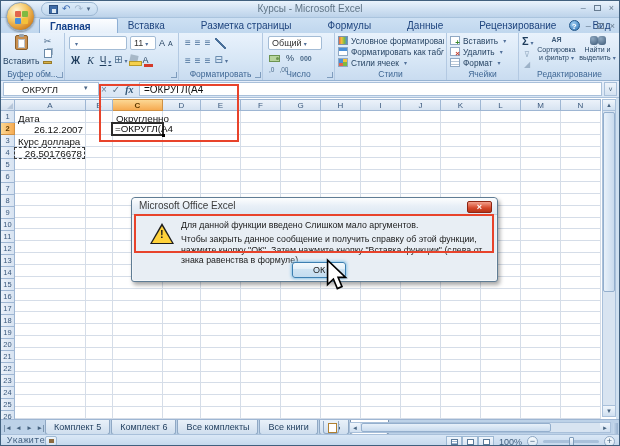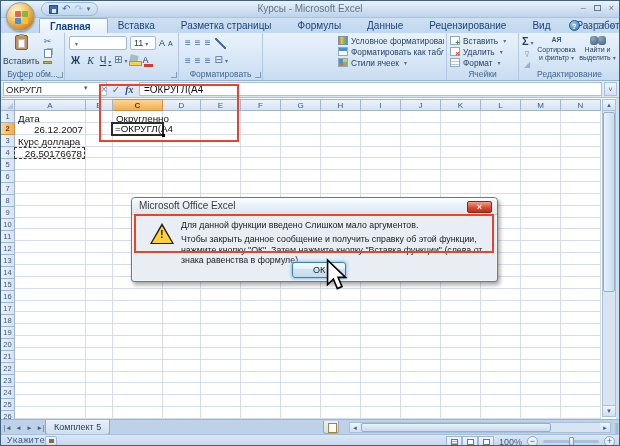--- a/index.html
+++ b/index.html
@@ -29,21 +29,21 @@
   .q-save{width:9px;height:9px;background:#3e6ca8;border:1px solid #2b4e7e;position:relative;}
   .q-save::after{content:"";position:absolute;left:2px;bottom:0;width:4px;height:4px;background:#dce8f2;}
   .q-undo{font-size:10px;color:#3f6eb5;line-height:10px;}
   .q-redo{font-size:10px;color:#a4b9cf;line-height:10px;}
   .q-more{font-size:7px;color:#4a6585;}
 
   
   .tabrow{position:absolute;left:0;top:17px;width:100%;height:15px;
     background:linear-gradient(#cde0f3,#c0d7ee);}
   #ribbon-tabs{position:absolute;left:38px;top:0;height:15px;display:flex;}
-  .rtab{font-size:10px;color:#1e447e;padding:1px 16px 0 10px;line-height:13px;white-space:nowrap;}
+  .rtab{font-size:10px;color:#1e447e;padding:1px 26px 0 10px;line-height:13px;white-space:nowrap;}
   .rtab.active{background:linear-gradient(#fcfdff,#e7f0fa);border:1px solid #8eafd4;border-bottom:none;
     border-radius:2px 2px 0 0;font-weight:bold;color:#15428b;}
   .tabrow-right{position:absolute;right:4px;top:1px;display:flex;gap:6px;align-items:center;height:13px;}
   .help-icon{width:11px;height:11px;border-radius:50%;color:#fff;font-size:8px;font-weight:bold;
     text-align:center;line-height:11px;background:radial-gradient(circle at 35% 30%,#9ecdf2,#2f74b5);
     border:1px solid #22578a;}
 
   
   .ribbon{position:absolute;left:0;top:32px;width:100%;height:48px;
     background:linear-gradient(#e9f2fc,#d8e7f6 55%,#c9dcf0);border-bottom:1px solid #96b3d2;}
@@ -108,22 +108,22 @@
   .bigbtn .bb-label{font-size:7px;color:#1e3c5c;line-height:8px;margin-top:1px;}
   .sort-ico{font-size:7px;font-weight:bold;color:#3d5a78;line-height:10px;}
   .binoc{width:16px;height:9px;margin:1px auto 0;position:relative;}
   .binoc::before,.binoc::after{content:"";position:absolute;top:0;width:8px;height:9px;border-radius:3px;
     background:radial-gradient(circle at 35% 30%,#8fa8c0,#3d5a78);}
   .binoc::before{left:0;}.binoc::after{right:0;}
 
   
   .fbar{position:absolute;left:0;top:80px;width:100%;height:17px;
     background:linear-gradient(#e7effb,#d8e5f4);border-bottom:1px solid #a9c0da;}
-  .namebox{position:absolute;left:2px;top:1px;width:104px;height:14px;background:#fff;
-    border:1px solid #a9c0da;font-size:9.5px;line-height:13px;padding-left:2px;color:#222;}
+  .namebox{position:absolute;left:2px;top:1px;width:96px;height:14px;background:#fff;
+    border:1px solid #a9c0da;font-size:9.5px;line-height:13px;padding-left:18px;color:#222;}
   .namebox-arrow{position:absolute;left:83px;top:3px;font-size:7px;color:#4a6585;}
   .fbtns{position:absolute;left:100px;top:1px;display:flex;gap:5px;align-items:center;height:14px;}
   .fbtn{font-size:10px;color:#6b8099;line-height:13px;}
   .fbtn.ok{color:#5c7489;}
   .fbtn.fx{font-family:"Liberation Serif",serif;font-style:italic;color:#2f5475;font-weight:bold;}
   .finput{position:absolute;left:138px;top:1px;right:17px;height:14px;background:#fff;
     border:1px solid #a9c0da;font-size:10px;line-height:13px;padding-left:4px;color:#111;white-space:nowrap;}
   .fchevron{position:absolute;right:2px;top:1px;width:13px;height:14px;background:linear-gradient(#eef4fb,#d4e2f1);
     border:1px solid #a9c0da;font-size:7px;color:#44617e;text-align:center;line-height:13px;}
 
@@ -183,21 +183,21 @@
     background:linear-gradient(#f4fafd,#e2eff8 45%,#cfe4f3 46%,#c3dcef);
     box-shadow:0 0 3px 1px #8ec6e8;font-size:9px;color:#1a1a1a;text-align:center;line-height:15px;}
 
   
   .cursor{position:absolute;left:321px;top:257px;z-index:60;}
 
   
   .sheetbar{position:absolute;left:0;top:418px;width:100%;height:15px;background:#bdd2e8;border-top:1px solid #9eb6d3;}
   .nav{position:absolute;left:2px;top:2px;display:flex;gap:2px;}
   .navb{font-size:6.5px;color:#44617e;width:9px;text-align:center;line-height:11px;}
-  #sheet-tabs{position:absolute;left:44px;top:0;height:15px;display:flex;flex-direction:column;}
+  #sheet-tabs{position:absolute;left:44px;top:0;height:15px;display:flex;}
   .stab{font-size:9px;color:#1e3c5c;padding:1px 8px 0;line-height:13px;white-space:nowrap;
     background:linear-gradient(#e9f1f9,#cfdeee);border:1px solid #8fa8c4;border-top:none;
     border-radius:0 0 3px 3px;margin-right:1px;transform:skewX(0deg);}
   .stab.active{background:#fff;font-weight:bold;color:#000;border-color:#7b93ad;}
   .ins-tab{width:16px;height:13px;margin-top:1px;background:linear-gradient(#e9f1f9,#cfdeee);
     border:1px solid #8fa8c4;border-top:none;border-radius:0 0 3px 3px;position:relative;}
   .ins-tab::after{content:"";position:absolute;left:4px;top:2px;width:7px;height:8px;background:#fff;border:1px solid #b08030;}
   .hscroll{position:absolute;left:348px;top:2px;width:262px;height:11px;background:#d8e4f1;border:1px solid #a9c0da;display:flex;}
   .hs-btn{width:10px;font-size:6px;color:#44617e;text-align:center;line-height:10px;background:linear-gradient(#f0f6fc,#cfdff0);}
   .hs-thumb{width:190px;background:linear-gradient(#e8f1fa,#c9dbee);border:1px solid #94afcd;border-radius:2px;margin-left:1px;}
@@ -314,36 +314,51 @@
       <div class="al-row" style="top:21px;">
         <span class="al-ico" data-interactable="true">≡</span>
         <span class="al-ico" data-interactable="true">≡</span>
         <span class="al-ico" data-interactable="true">≡</span>
         <span class="al-ico has-arrow" data-interactable="true">⊟</span>
       </div>
       <div class="rg-label" data-interactable="false">Форматировать</div>
       <span class="launcher" data-interactable="true"></span>
     </div>
 
+    <div class="rgroup" style="left:262px;width:72px;" data-interactable="false">
+      <div class="nselect has-arrow" data-interactable="true">Общий</div>
+      <div class="num-row2">
+        <span class="money-ico has-arrow" data-interactable="true"></span>
+        <span class="pct-ico" data-interactable="true">%</span>
+        <span class="thou-ico" data-interactable="true">000</span>
+      </div>
+      <div class="num-row3">
+        <span data-interactable="true">,0</span>
+        <span data-interactable="true">,00</span>
+      </div>
+      <div class="rg-label" data-interactable="false">Число</div>
+      <span class="launcher" data-interactable="true"></span>
+    </div>
 
     <div class="rgroup" style="left:334px;width:112px;" data-interactable="false">
       <div class="ribbon-list" id="styles-list">
           <div class="ribbon-list-btn has-arrow" data-interactable="true">
             <div class="sico s0" data-interactable="false"></div>
             <div data-interactable="false">Условное форматирование</div>
           </div>
           <div class="ribbon-list-btn has-arrow" data-interactable="true">
             <div class="sico s1" data-interactable="false"></div>
             <div data-interactable="false">Форматировать как таблицу</div>
           </div>
           <div class="ribbon-list-btn has-arrow" data-interactable="true">
             <div class="sico s2" data-interactable="false"></div>
             <div data-interactable="false">Стили ячеек</div>
           </div>
         </div>
+      <div class="rg-label" data-interactable="false">Стили</div>
     </div>
 
     <div class="rgroup" style="left:446px;width:72px;" data-interactable="false">
       <div class="ribbon-list" id="cells-list">
           <div class="ribbon-list-btn has-arrow" data-interactable="true">
             <div class="sico c0" data-interactable="false"></div>
             <div data-interactable="false">Вставить</div>
           </div>
           <div class="ribbon-list-btn has-arrow" data-interactable="true">
             <div class="sico c1" data-interactable="false"></div>
@@ -485,20 +500,21 @@
   <div class="sheetbar" data-interactable="false">
     <div class="nav">
       <span class="navb" data-interactable="true">|◄</span>
       <span class="navb" data-interactable="true">◄</span>
       <span class="navb" data-interactable="true">►</span>
       <span class="navb" data-interactable="true">►|</span>
     </div>
     <div id="sheet-tabs">
         <div class="stab" data-interactable="true">Комплект 5</div>
         <div class="stab" data-interactable="true">Комплект 6</div>
+        <div class="stab" data-interactable="true">Все комплекты</div>
         <div class="stab" data-interactable="true">Все книги</div>
         <div class="stab" data-interactable="true">ЦБ</div>
         <div class="stab active" data-interactable="true">Курс</div>
       </div>
     <div class="ins-tab" style="position:absolute;left:322px;top:0;" data-interactable="true"></div>
     <div class="hscroll" data-interactable="true">
       <div class="hs-btn" data-interactable="true">◄</div>
       <div class="hs-thumb" data-interactable="true"></div>
       <div class="hs-track"></div>
       <div class="hs-btn" data-interactable="true">►</div>

